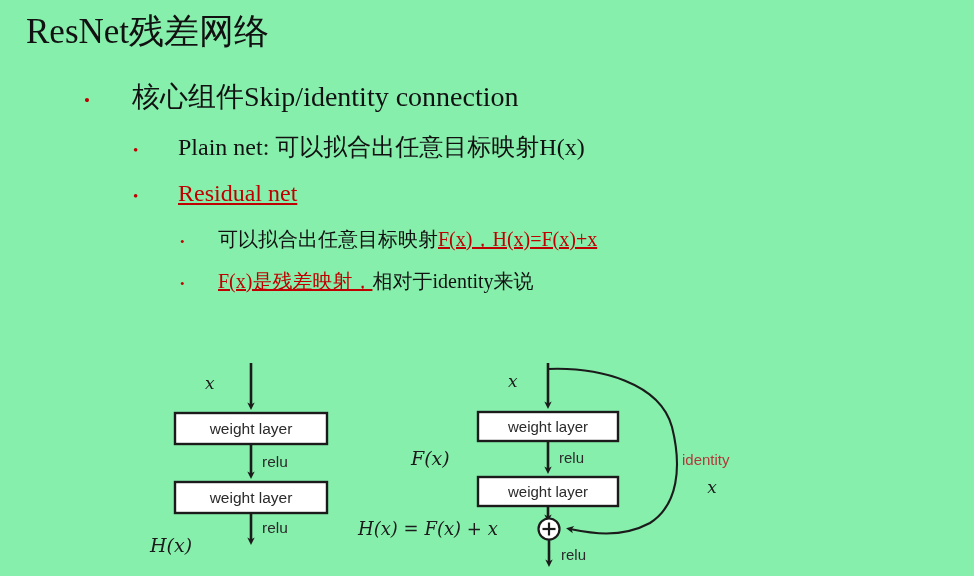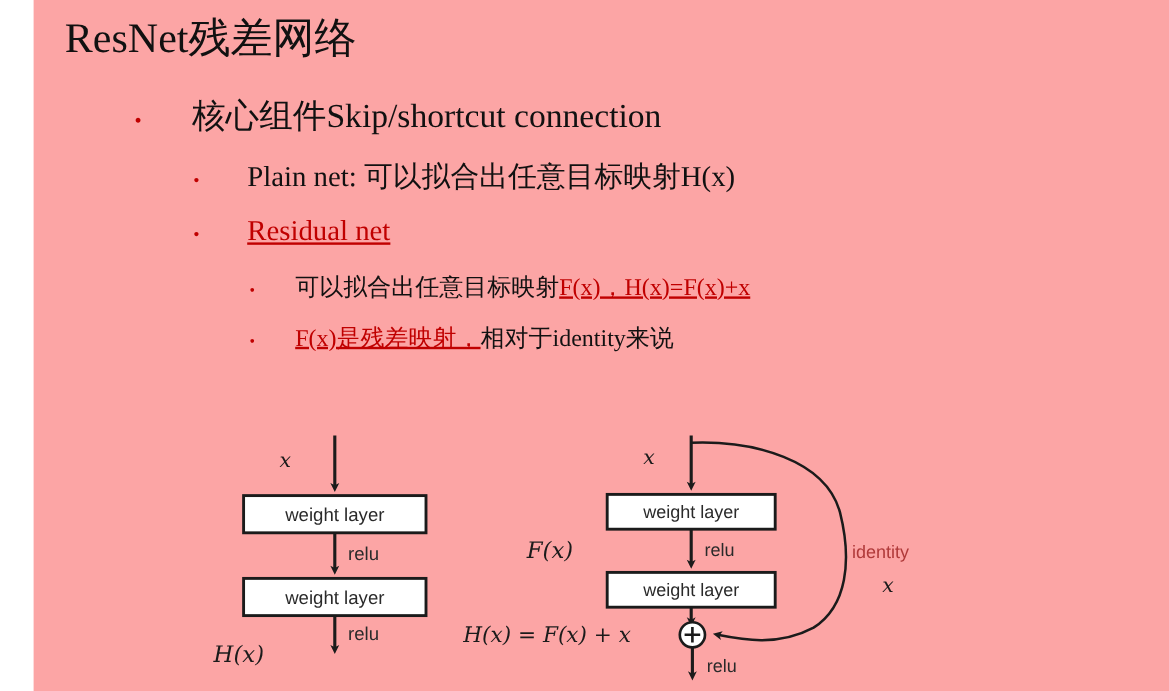--- a/index.html
+++ b/index.html
@@ -10,22 +10,21 @@
   body {
     width: 974px;
     height: 576px;
     overflow: hidden;
     font-family: "Liberation Serif", "DejaVu Serif", serif;
     position: relative;
   }
   #slide {
     position: absolute;
     inset: 0;
-    background: #fca5a5;
-    margin-left: 28px;
+    background: #86efac;
   }
 
   
   .slide-title {
     position: absolute;
     left: 26px;
     top: 13px;
     font-size: 35px;
     color: #111111;
     line-height: 1.1;
@@ -81,21 +80,21 @@
 </style>
 </head>
 <body>
 
 <div id="slide">
 
   <div class="slide-title">ResNet残差网络</div>
 
   <div class="bullet-row lvl1">
     <span class="bullet-dot">•</span>
-    <span class="bullet-text">核心组件Skip/shortcut connection</span>
+    <span class="bullet-text">核心组件Skip/identity connection</span>
   </div>
 
   <div class="bullet-row lvl2 r1">
     <span class="bullet-dot">•</span>
     <span class="bullet-text blk">Plain net: 可以拟合出任意目标映射H(x)</span>
   </div>
 
   <div class="bullet-row lvl2 r2">
     <span class="bullet-dot">•</span>
     <span class="bullet-text red">Residual net</span>

